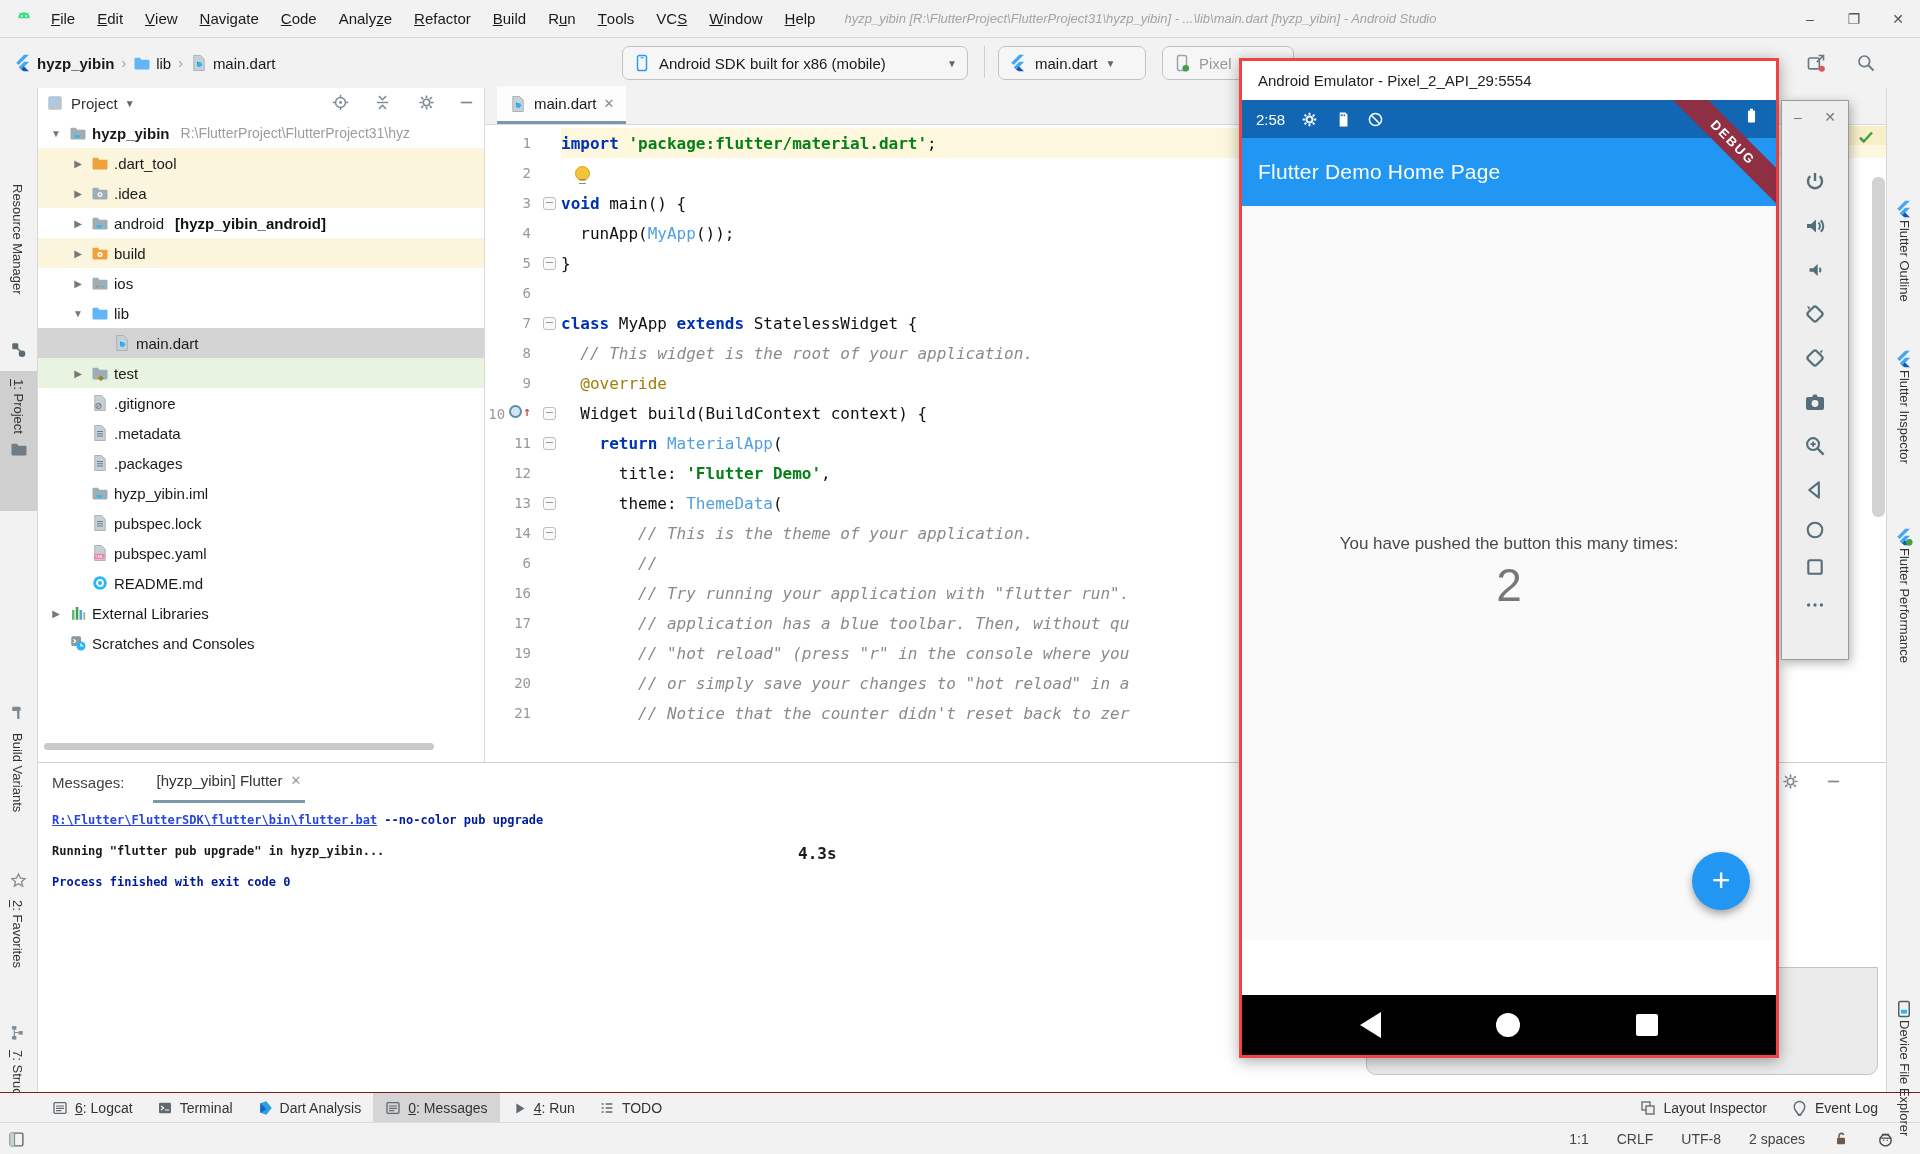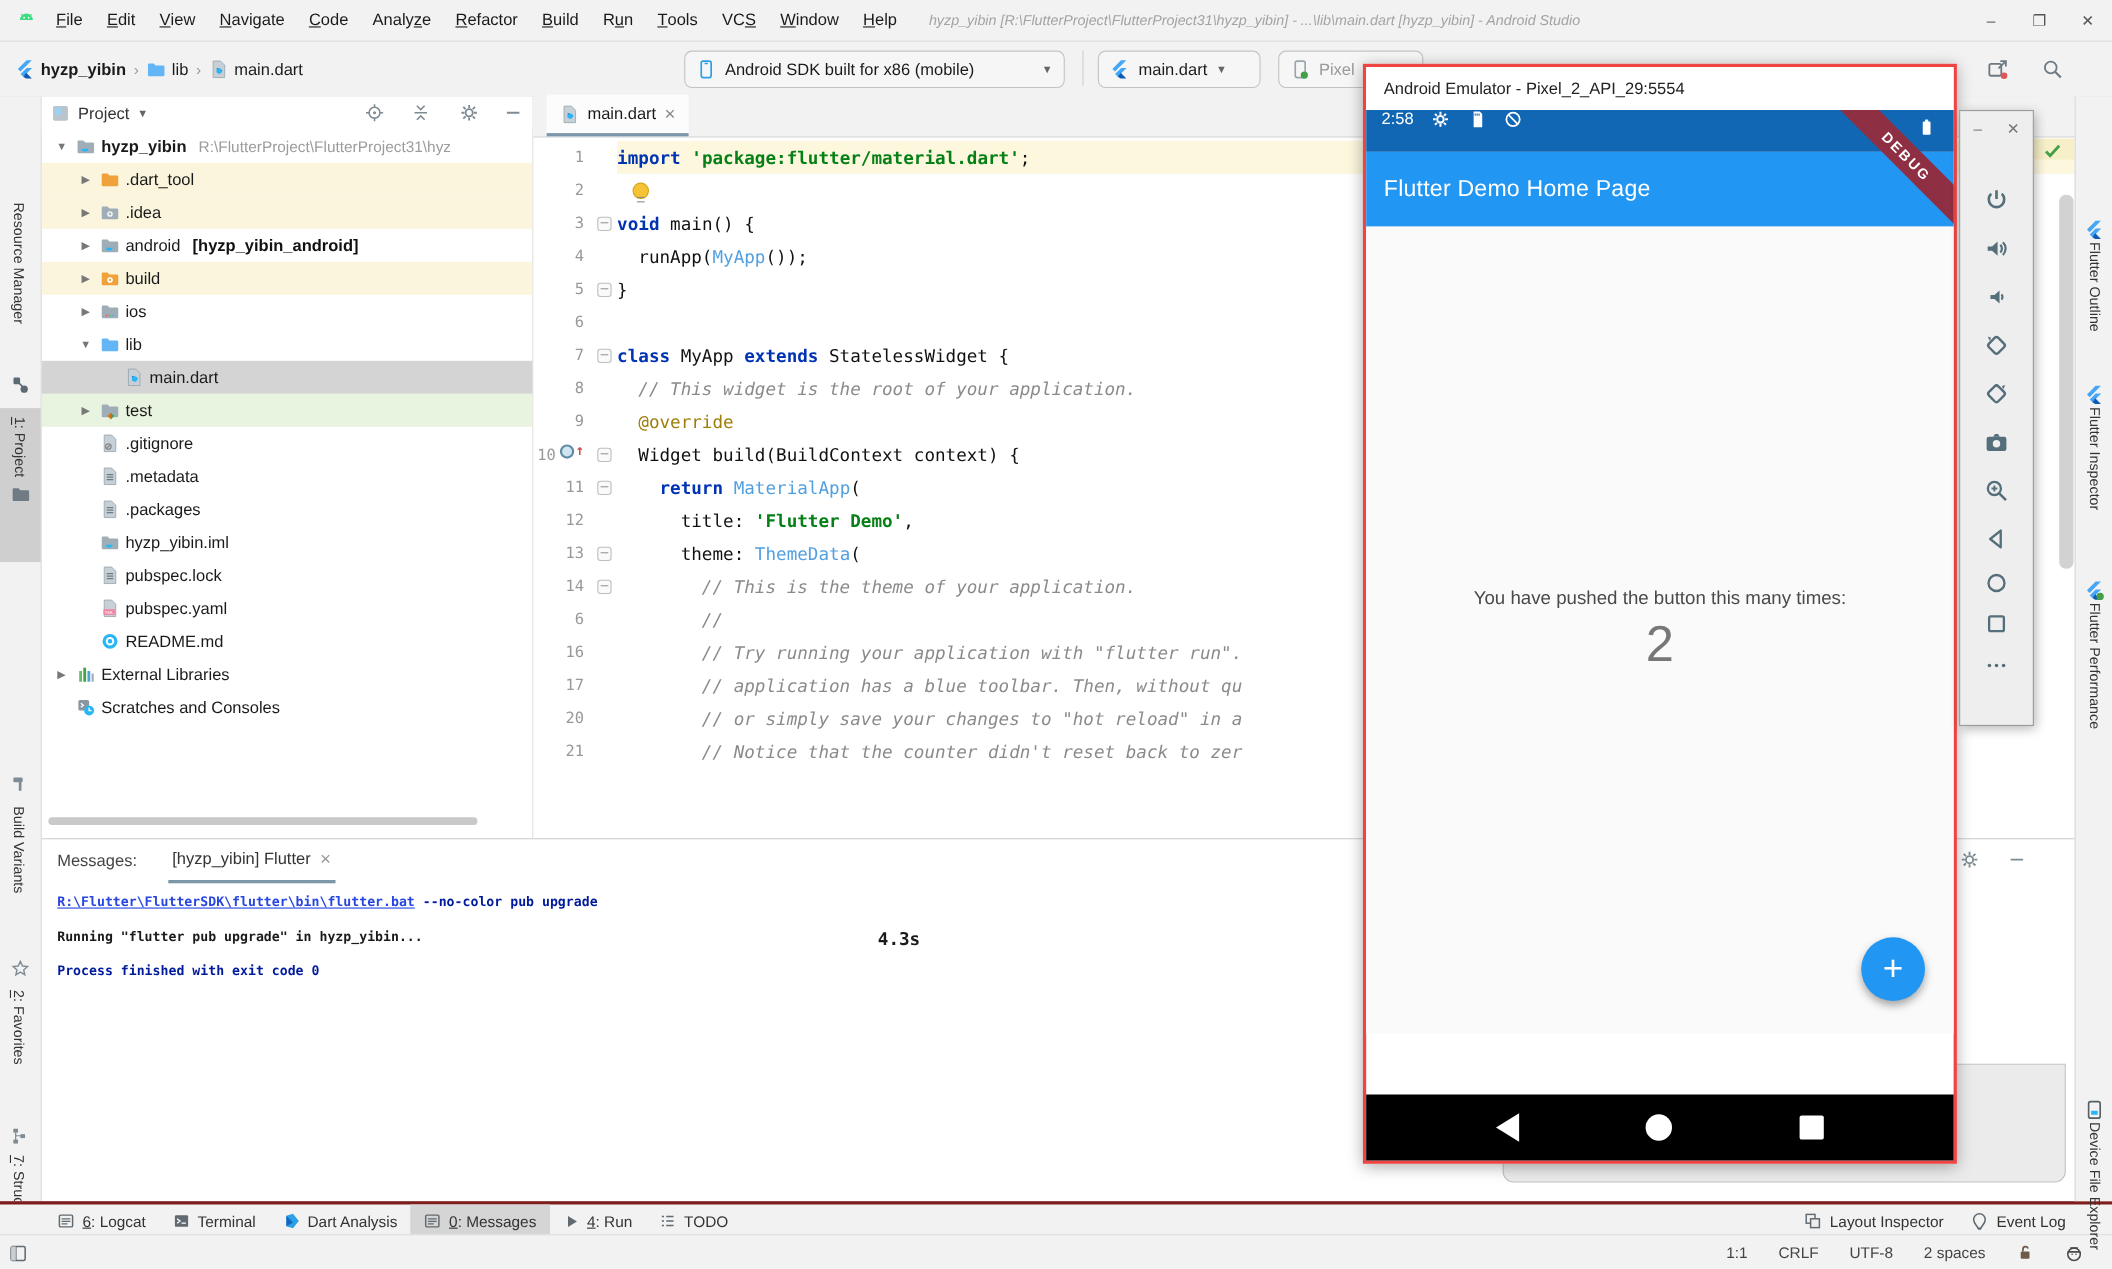--- a/index.html
+++ b/index.html
@@ -80,37 +80,37 @@
   #mtab{margin-left:28px;height:38px;display:flex;align-items:center;gap:8px;border-bottom:3px solid #7c96aa;padding:0 4px;}
   #mtab .x{color:#999;font-size:13px;}
   .mline{position:absolute;left:14px;font-family:"DejaVu Sans Mono",monospace;font-size:12px;white-space:pre;}
   .mlink{color:#2745e0;text-decoration:underline;font-weight:bold;}
   .margs{color:#001b9c;font-weight:bold;}
   .mrun{color:#1a1a1a;font-weight:bold;}
   .mproc{color:#001b9c;font-weight:bold;}
   #mdur{position:absolute;left:760px;font-family:"DejaVu Sans Mono",monospace;font-size:16px;color:#1a1a1a;font-weight:bold;}
   #mico{position:absolute;right:44px;top:10px;display:flex;gap:26px;}
   
-  #botbar{position:absolute;left:0;top:1092px;width:1920px;height:30px;background:#f2f2f2;border-top:3px solid #7f1d1d;
+  #botbar{position:absolute;left:0;top:1092px;width:1920px;height:30px;background:#f2f2f2;border-top:1px solid #7f1d1d;
           display:flex;align-items:center;}
   .bbtn{display:flex;align-items:center;gap:7px;padding:0 12px;height:30px;color:#333;font-size:14px;}
   .bbtn.sel{background:#d5d5d5;text-align:center;}
   #botbar .spacer{flex:1;}
   #statusline{position:absolute;left:0;top:1122px;width:1920px;height:32px;background:#f2f2f2;border-top:1px solid #dcdcdc;
               display:flex;align-items:center;font-size:14px;color:#444;}
   #statusline .right{margin-left:auto;display:flex;align-items:center;gap:28px;margin-right:26px;}
   
   #grayPanel{position:absolute;left:1366px;top:967px;width:510px;height:106px;background:#ebebeb;
              border:1px solid #c4c4c4;border-radius:0 0 10px 10px;z-index:4;}
   #grayPanel .pill{position:absolute;left:64px;bottom:18px;width:62px;height:7px;background:#3a3a3a;border-radius:4px;}
   
   #emu{position:absolute;left:1239px;top:58px;width:540px;height:1000px;background:#fff;z-index:6;
        border:3px solid #ef4444;box-shadow:0 3px 14px rgba(0,0,0,.35);box-sizing:border-box;}
   #emuTitle{height:39px;display:flex;align-items:center;padding-left:16px;font-size:15px;color:#222;background:#fff;}
-  #emuStatus{position:relative;height:38px;background:#1267b4;display:flex;gap:16px;padding:0 14px;color:#fff;}
+  #emuStatus{position:relative;height:38px;background:#1267b4;display:flex;align-items:center;gap:16px;padding:0 14px;color:#fff;}
   #emuStatus .time{font-size:15px;}
   #emuAppbar{height:68px;background:#2196f3;display:flex;align-items:center;padding-left:16px;}
   #emuAppbar .t{color:#fff;font-size:21px;font-weight:500;letter-spacing:.2px;}
   #emuBody{height:734px;background:#fafafa;display:flex;flex-direction:column;align-items:center;justify-content:center;}
   #emuBody .l1{color:#494949;font-size:17px;}
   #emuBody .cnt{color:#777;font-size:46px;margin-top:4px;}
   #fab{position:absolute;right:26px;top:791px;width:58px;height:58px;border-radius:50%;background:#2196f3;
        box-shadow:0 4px 8px rgba(0,0,0,.35);display:flex;align-items:center;justify-content:center;}
   #fab span{color:#fff;font-size:32px;line-height:1;margin-top:-3px;}
   #emuNav{position:absolute;left:0;bottom:0;width:100%;height:60px;background:#000;
@@ -662,20 +662,27 @@
           </div>
         </div>
         <div class="crow">
           <span class="lnum">17</span>
           <span class="foldc"></span>
           <div class="ccode">
             <pre><span class="c-c">        // application has a blue toolbar. Then, without qu</span></pre>
           </div>
         </div>
         <div class="crow">
+          <span class="lnum">19</span>
+          <span class="foldc"></span>
+          <div class="ccode">
+            <pre><span class="c-c">        // "hot reload" (press "r" in the console where you</span></pre>
+          </div>
+        </div>
+        <div class="crow">
           <span class="lnum">20</span>
           <span class="foldc"></span>
           <div class="ccode">
             <pre><span class="c-c">        // or simply save your changes to "hot reload" in a</span></pre>
           </div>
         </div>
         <div class="crow">
           <span class="lnum">21</span>
           <span class="foldc"></span>
           <div class="ccode">

